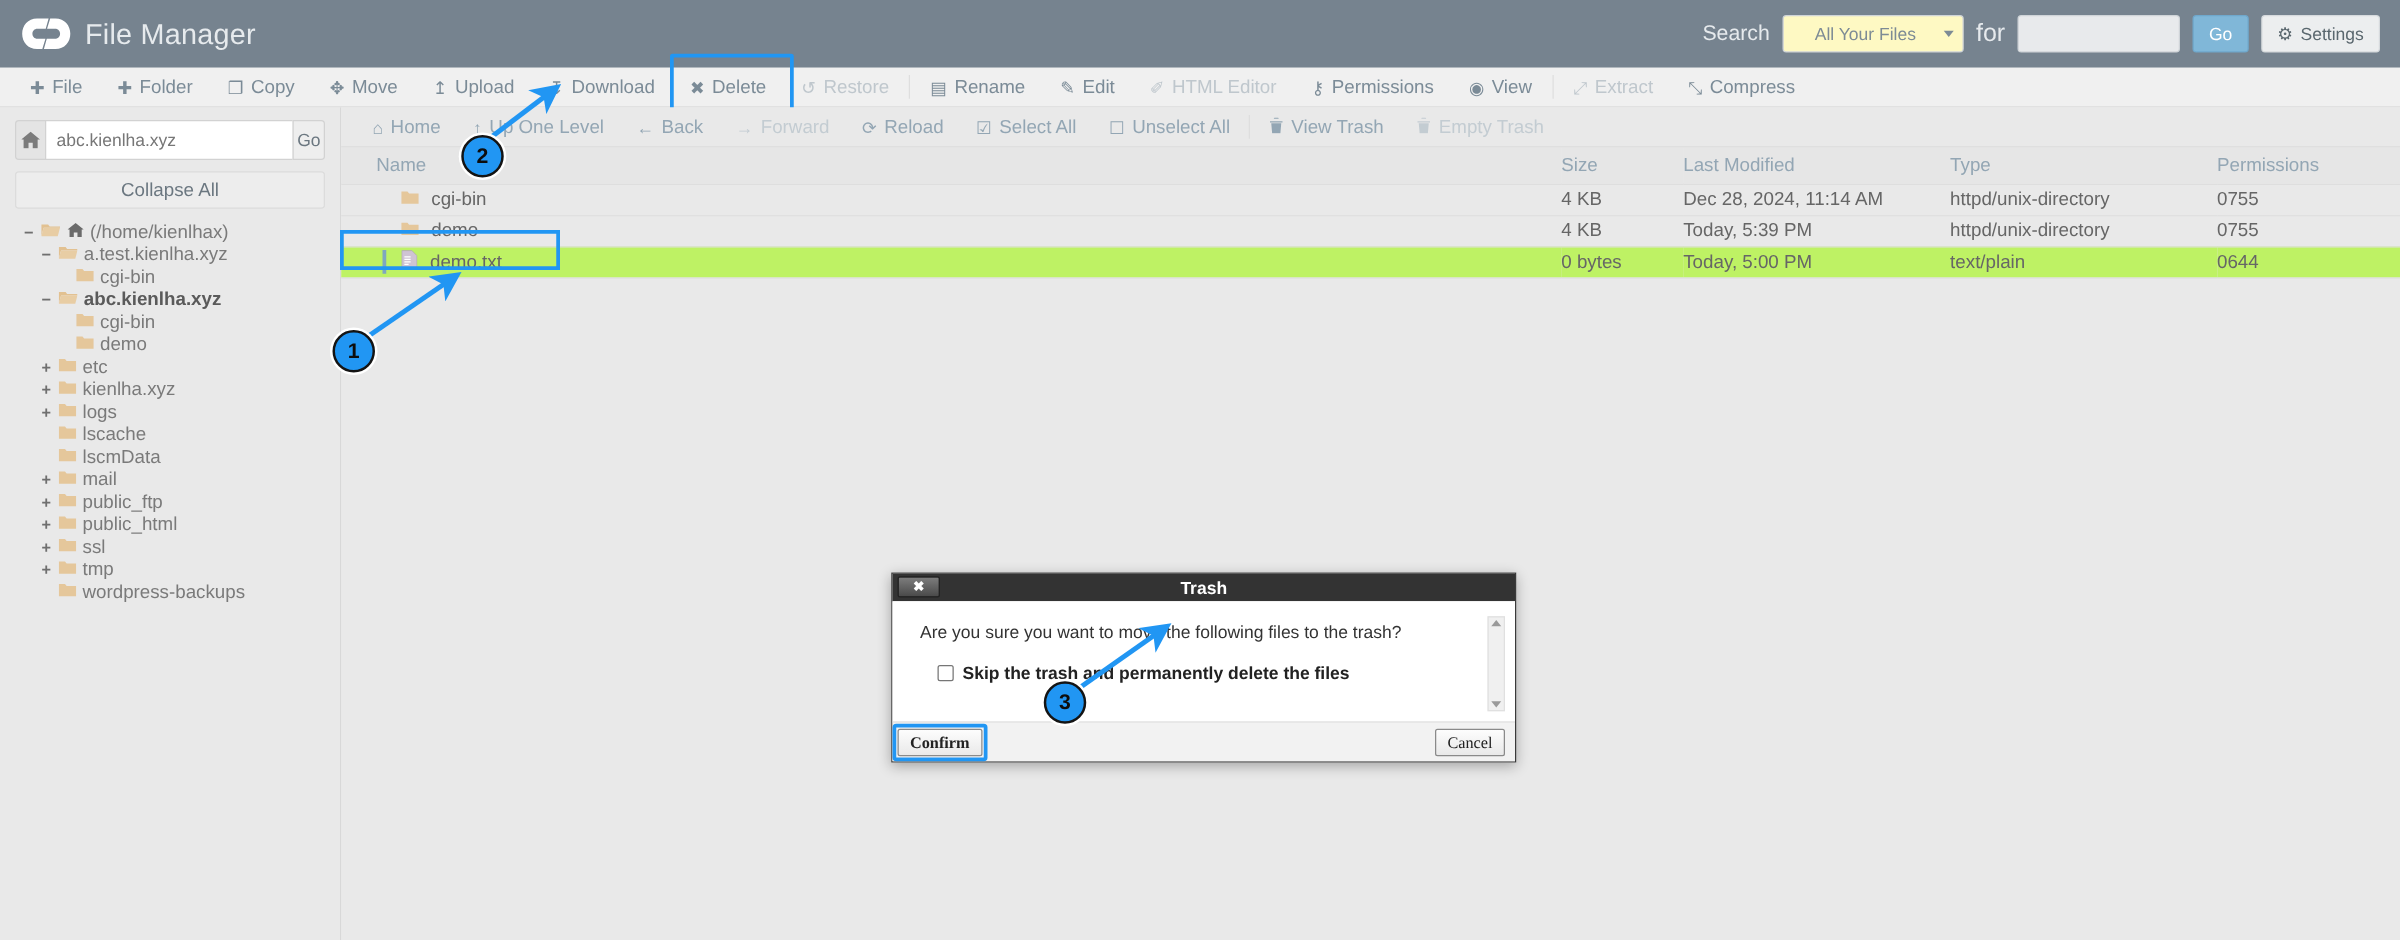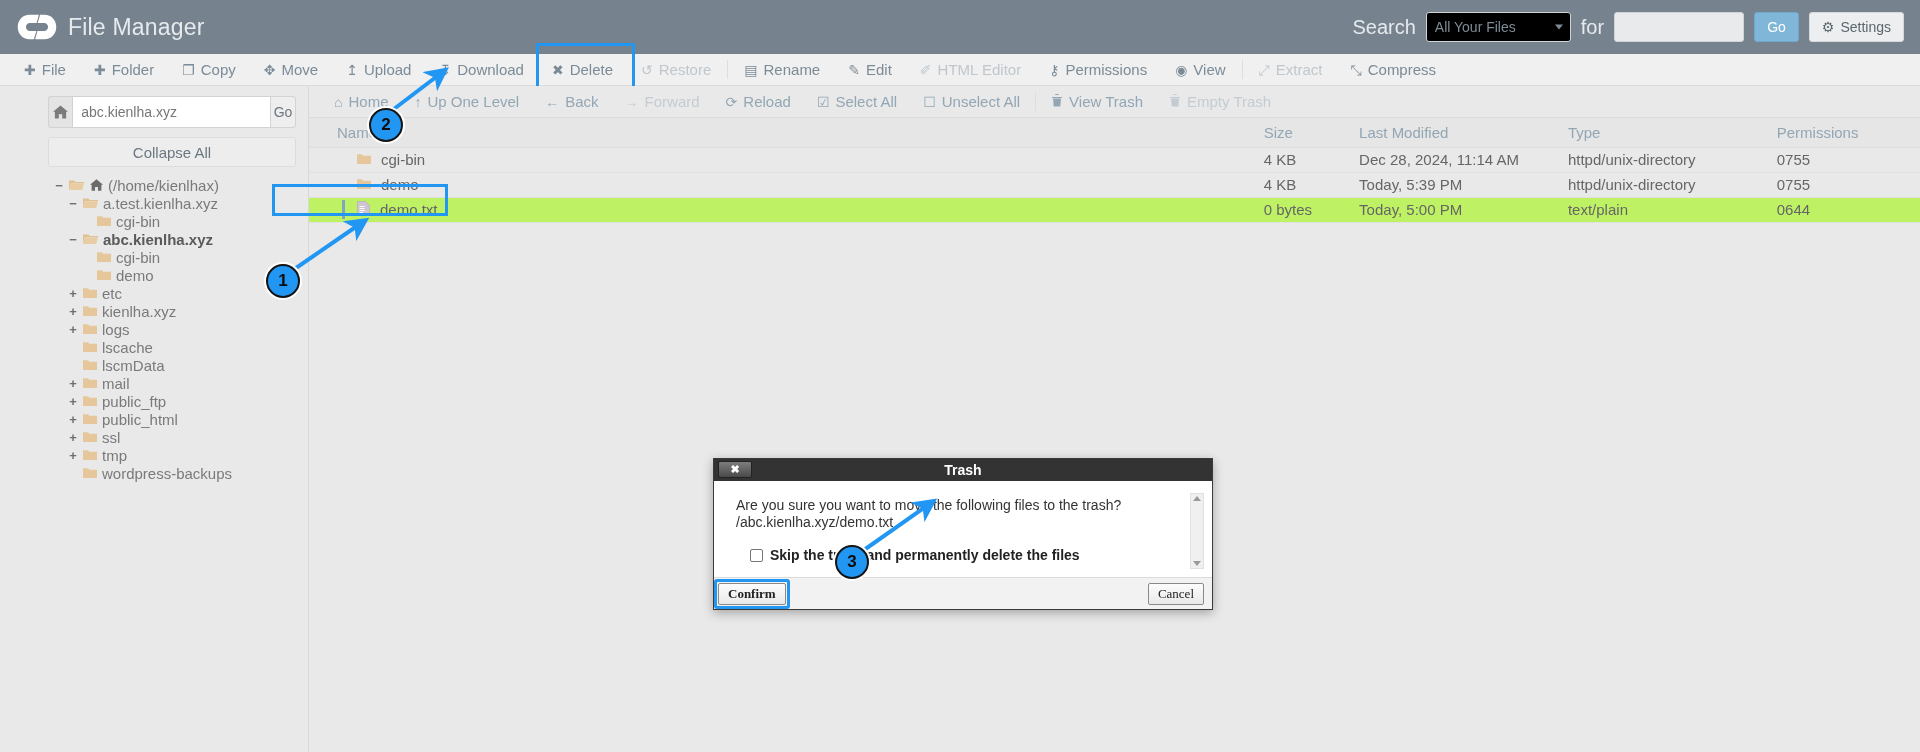--- a/index.html
+++ b/index.html
@@ -18,25 +18,25 @@
   .header {
     height:54px; background:#76838f;
     display:flex; align-items:center; padding:0 16px;
     position:relative;
   }
   .cp-logo { width:42px; height:34px; margin-right:10px; flex:0 0 auto; }
   .app-title { color:#e6eaed; font-size:23px; letter-spacing:.2px; }
   .header-right {
     margin-left:auto; display:flex; align-items:center; gap:10px;
   }
-  .search-label { color:#e6eaed; font-size:20px; }
+  .search-label { color:#e6eaed; font-size:17px; }
   .search-select {
-    width:145px; height:30px; background:#000000; border:1px solid #cfd4d8;
+    width:145px; height:30px; background:#fef9c3; border:1px solid #cfd4d8;
     border-radius:3px; color:#7d8b95; font-size:14px;
-    padding:0 20px 0 8px; display:flex; align-items:center; position:relative;
+    padding:0 20px 0 8px; display:flex; align-items:center; position:relative;justify-content:center;
   }
   .search-select .caret {
     position:absolute; right:7px; top:50%; transform:translateY(-50%);
     border-left:4px solid transparent; border-right:4px solid transparent;
     border-top:5px solid #7d8b95;
   }
   .search-for { color:#e6eaed; font-size:20px; }
   .search-input {
     width:130px; height:30px; background:#e8eaec; border:1px solid #cfd4d8;
     border-radius:3px; font-size:14px; padding:0 6px; color:#555;
@@ -65,21 +65,21 @@
   .tb-item.disabled { color:#bfc7cd; }
   .tb-sep { width:1px; background:#dedede; margin:6px 2px; }
   .tb-item.highlight::after {
     content:""; position:absolute; left:-2px; top:-11px;
     width:calc(100% + 4px); height:calc(100% + 21px);
     border:3px solid #2196f3; border-radius:2px; pointer-events:none;
   }
   .gl { font-size:14px; line-height:1; display:inline-block; }
 
   
-  .body-wrap { display:flex; height:calc(752px - 54px - 32px);padding-left:36px; }
+  .body-wrap { display:flex; height:calc(752px - 54px - 32px); }
 
   
   .sidebar {
     width:273px; flex:0 0 273px; background:#e9e9e9;
     border-right:1px solid #d8d8d8; padding:10px 12px 0 12px;
   }
   .path-row { display:flex; height:32px; margin-bottom:9px; }
   .home-btn {
     width:36px; background:#e4e4e4; border:1px solid #d2d2d2; border-right:none;
     border-radius:3px 0 0 3px; display:flex; align-items:center; justify-content:center;
@@ -538,21 +538,20 @@
   </div>
 </div>
 
 <div class="dlg">
   <div class="dlg-title">
     <div class="dlg-close">✖</div>
     <span>Trash</span>
   </div>
   <div class="dlg-body">
     <div class="dlg-line">Are you sure you want to move the following files to the trash?</div>
-    <div class="dlg-line">/abc.kienlha.xyz/demo.txt</div>
     <div class="dlg-check-row">
       <div class="dlg-check"></div>
       <span class="dlg-check-lbl">Skip the trash and permanently delete the files</span>
     </div>
     <div class="dlg-scroll">
       <span class="arrow-up"></span>
       <span class="arrow-dn"></span>
     </div>
   </div>
   <div class="dlg-footer">

